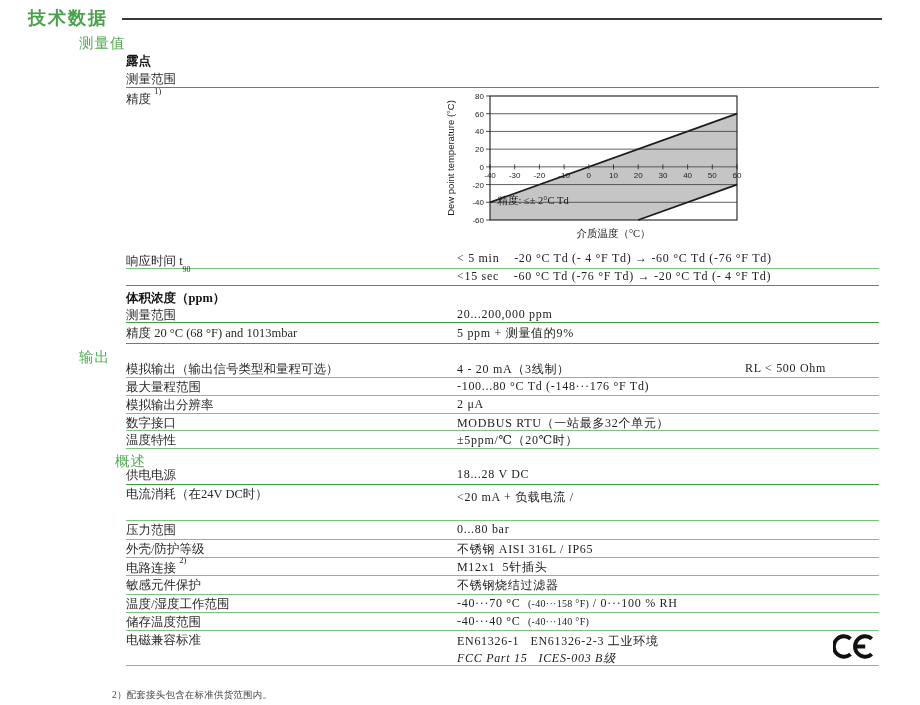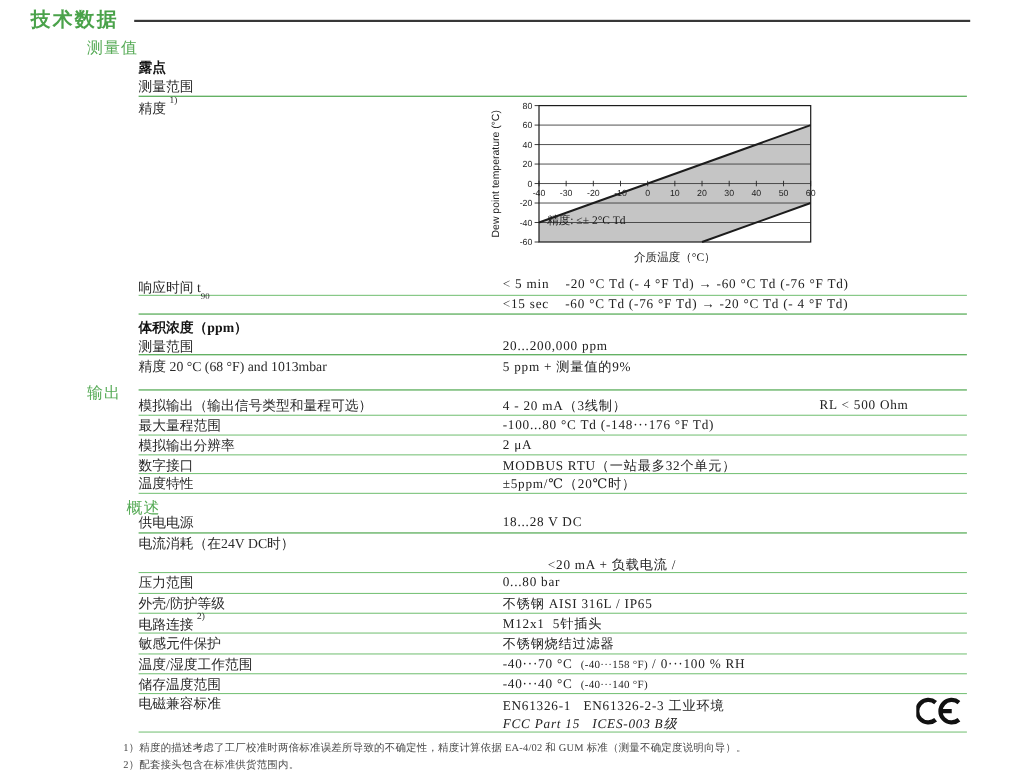--- a/index.html
+++ b/index.html
@@ -117,21 +117,21 @@
 
     <div class="row" style="top:289px;height:17px;">
       <span class="lbl bold-lbl">体积浓度（ppm）</span>
     </div>
 
     <div class="row u-dark" style="top:306px;height:17px;">
       <span class="lbl">测量范围</span>
       <span class="val">20...200,000 ppm</span>
     </div>
 
-    <div class="row u-dark" style="top:324px;height:31px;">
+    <div class="row u-dark" style="top:324px;height:20px;">
       <span class="lbl">精度 20 °C (68 °F) and 1013mbar</span>
       <span class="val">5 ppm + 测量值的9%</span>
     </div>
 
     <div class="row u-light" style="top:360px;height:18px;">
       <span class="lbl">模拟输出（输出信号类型和量程可选）</span>
       <span class="val">4 - 20 mA（3线制）</span>
       <span class="extra">RL &lt; 500 Ohm</span>
     </div>
 
@@ -155,21 +155,21 @@
       <span class="val">±5ppm/℃（20℃时）</span>
     </div>
 
     <div class="row u-dark" style="top:466px;height:19px;">
       <span class="lbl">供电电源</span>
       <span class="val">18...28 V DC</span>
     </div>
 
     <div class="row u-light" style="top:485px;height:36px;">
       <span class="lbl">电流消耗（在24V DC时）</span>
-      <span class="val" style="top:20px;margin-left:41px;">&lt;20 mA + 负载电流 /</span>
+      <span class="val" style="top:4px;">&lt;20 mA + 负载电流 /</span>
     </div>
 
     <div class="row u-light" style="top:521px;height:19px;">
       <span class="lbl">压力范围</span>
       <span class="val">0...80 bar</span>
     </div>
 
     <div class="row u-light" style="top:540px;height:18px;">
       <span class="lbl">外壳/防护等级</span>
       <span class="val">不锈钢 AISI 316L / IP65</span>
@@ -202,16 +202,15 @@
     </div>
 
   </div>
 
   <svg class="ce" viewBox="0 0 112 64" aria-label="CE">
     <path d="M 44.7 12.1 A 26 26 0 1 0 44.7 51.9" fill="none" stroke="#111" stroke-width="10"></path>
     <path d="M 98.7 12.1 A 26 26 0 1 0 98.7 51.9" fill="none" stroke="#111" stroke-width="10"></path>
     <line x1="56" y1="32" x2="82" y2="32" stroke="#111" stroke-width="10"></line>
   </svg>
 
-  <div class="footnote" style="top:674px;">1）精度的描述考虑了工厂校准时两倍标准误差所导致的不确定性，精度计算依据 EA-4/02 和 GUM 标准（测量不确定度说明向导）。</div>
   <div class="footnote" style="top:689px;">2）配套接头包含在标准供货范围内。</div>
 
 </div>
 
 </body></html>

